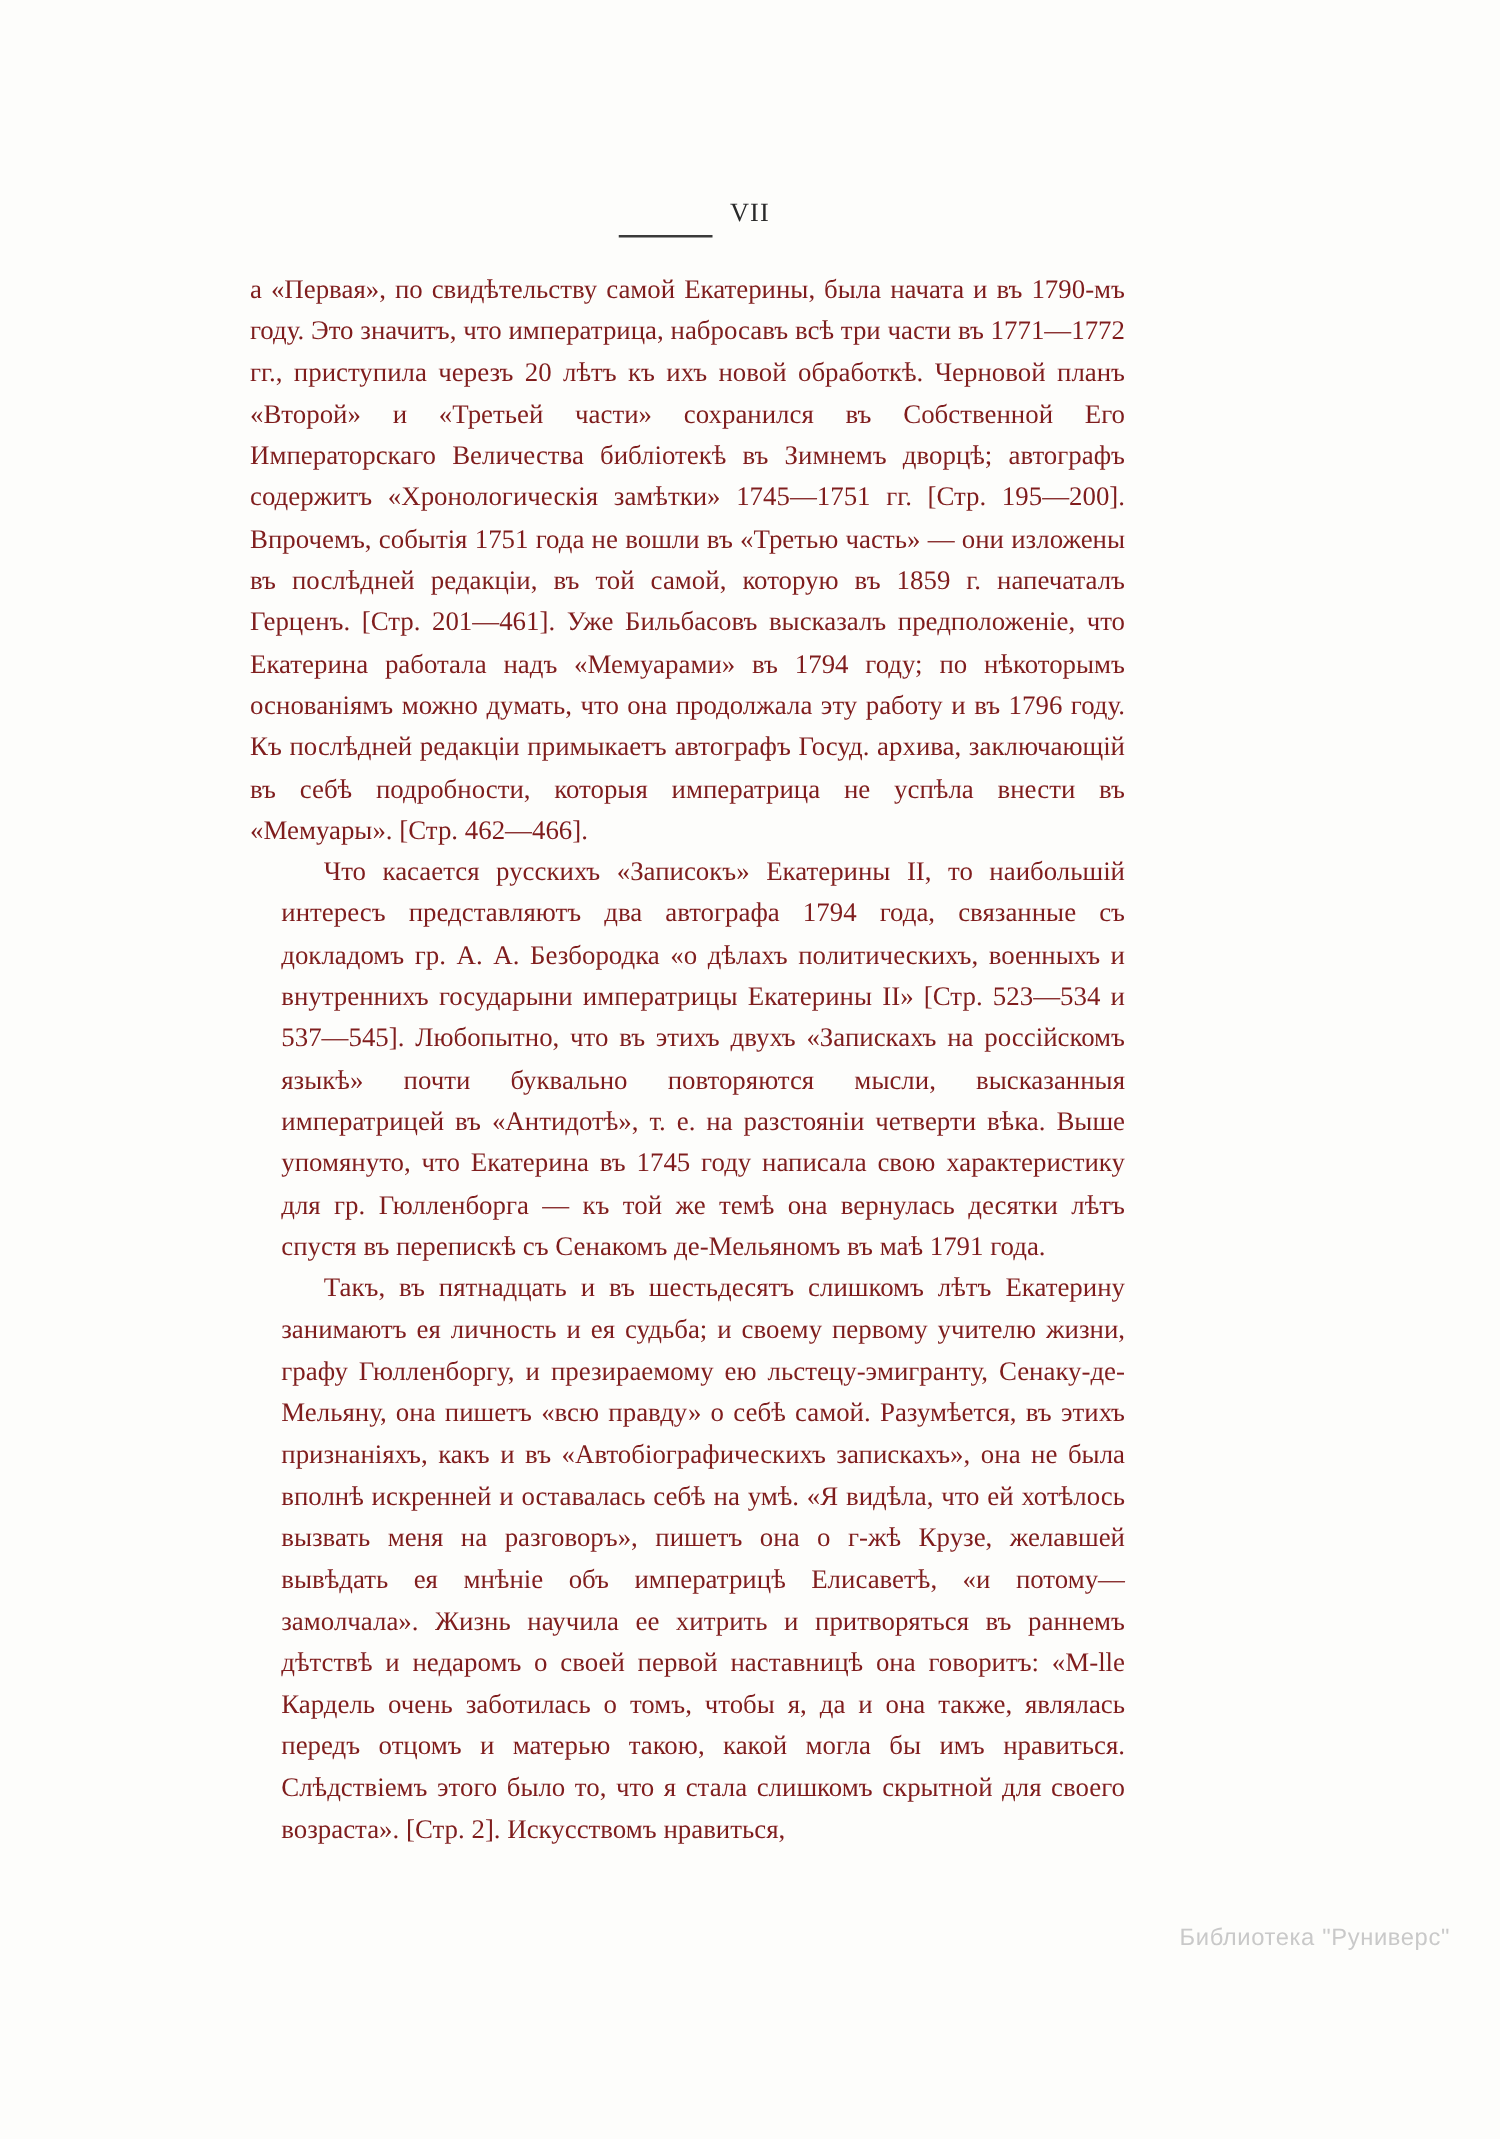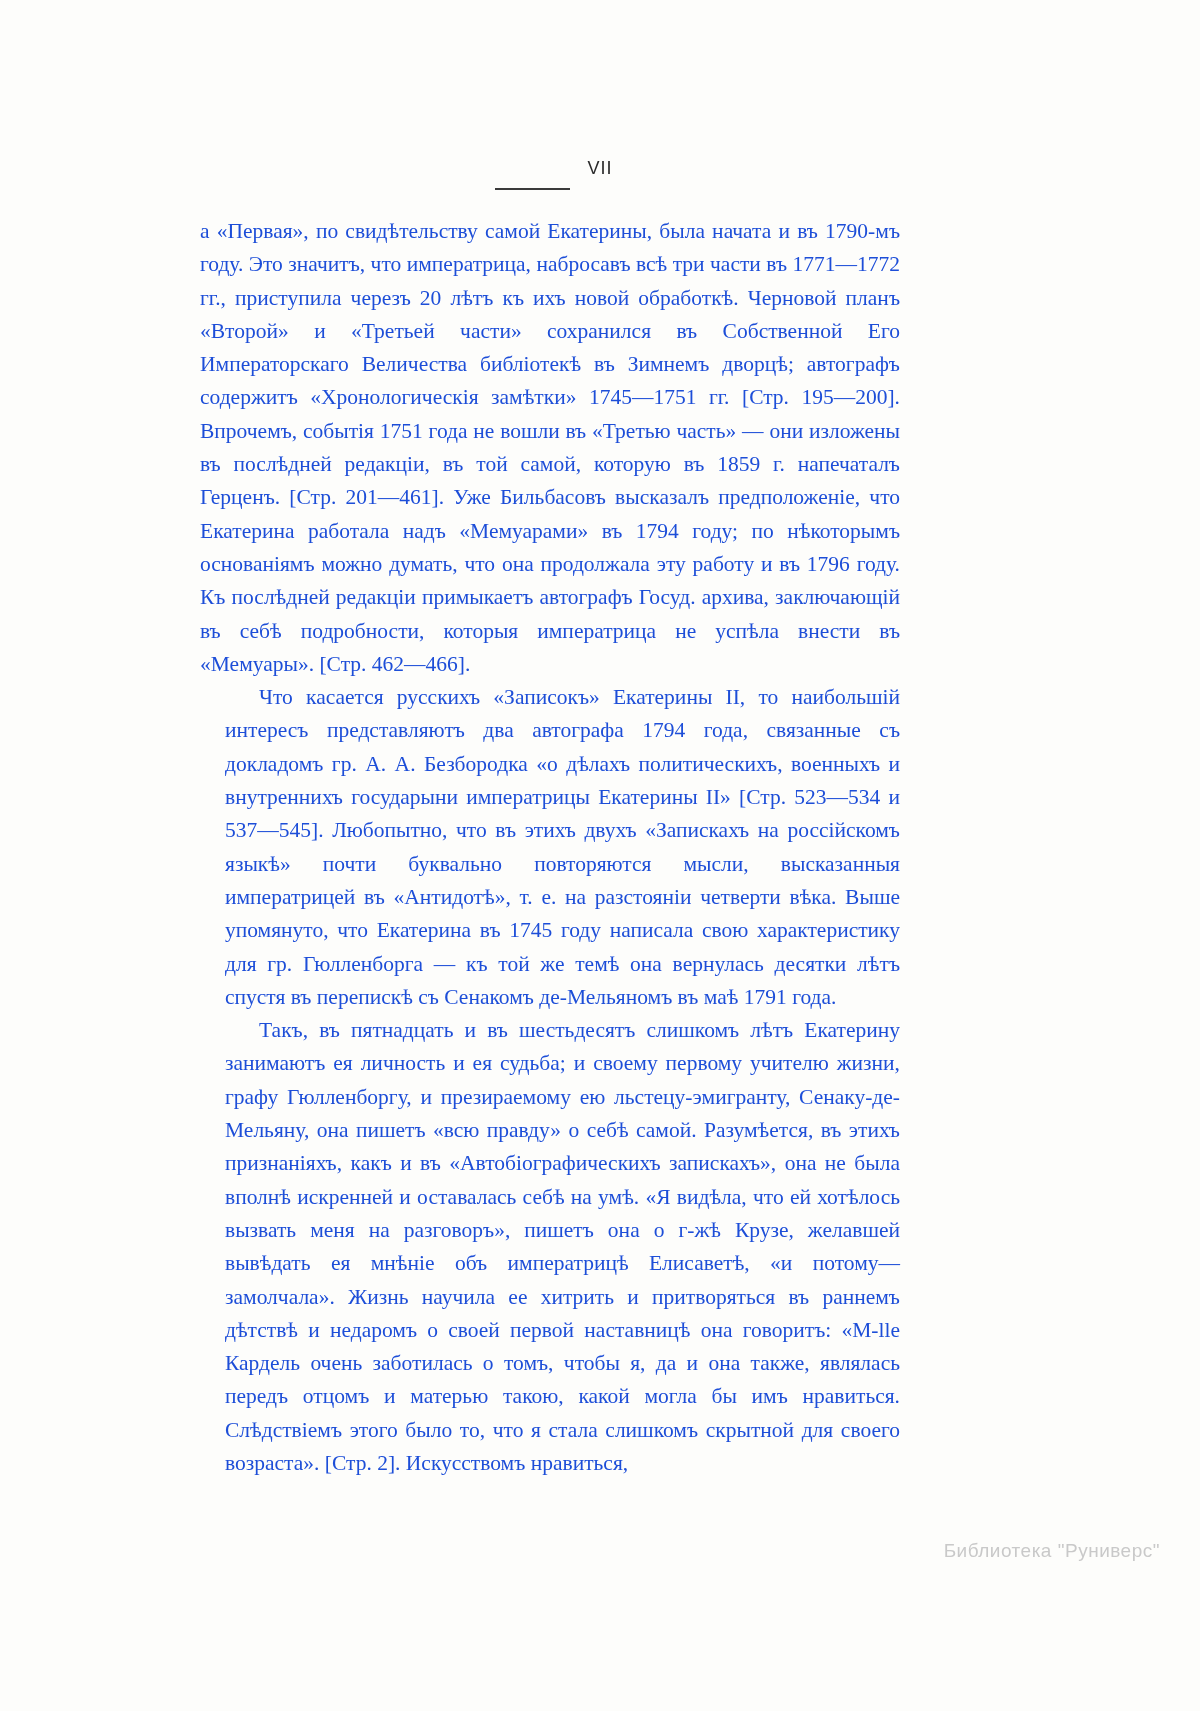--- a/index.html
+++ b/index.html
@@ -20,23 +20,23 @@
     width: 1200px;
     height: 1711px;
     background: #fdfdfb;
   }
   .page-number {
     position: absolute;
     top: 158px;
     left: 0;
     width: 1200px;
     text-align: center;
-    font-size: 18px;
+    font-size: 21px;
     letter-spacing: 1px;
-    font-family: Liberation Sans, sans-serif;
+    font-family: Liberation Serif, serif;
     color: #2a2a2a;
   }
   .rule {
     position: absolute;
     top: 188px;
     left: 495px;
     width: 75px;
     height: 2px;
     background: #3a3a3a;
   }
@@ -45,21 +45,21 @@
     top: 215px;
     left: 200px;
     width: 700px;
   }
   .para {
     margin: 0;
     font-size: 21.5px;
     line-height: 33.3px;
     text-align: justify;
     text-justify: inter-word;
-    color: #1d4ed8;
+    color: #7f1d1d;
     hyphens: manual;
   }
   .para + .para {
     margin-top: 0px;
     margin-left: 25px;
   }
   .para.indent {
     text-indent: 34px;
   }
   .watermark {

